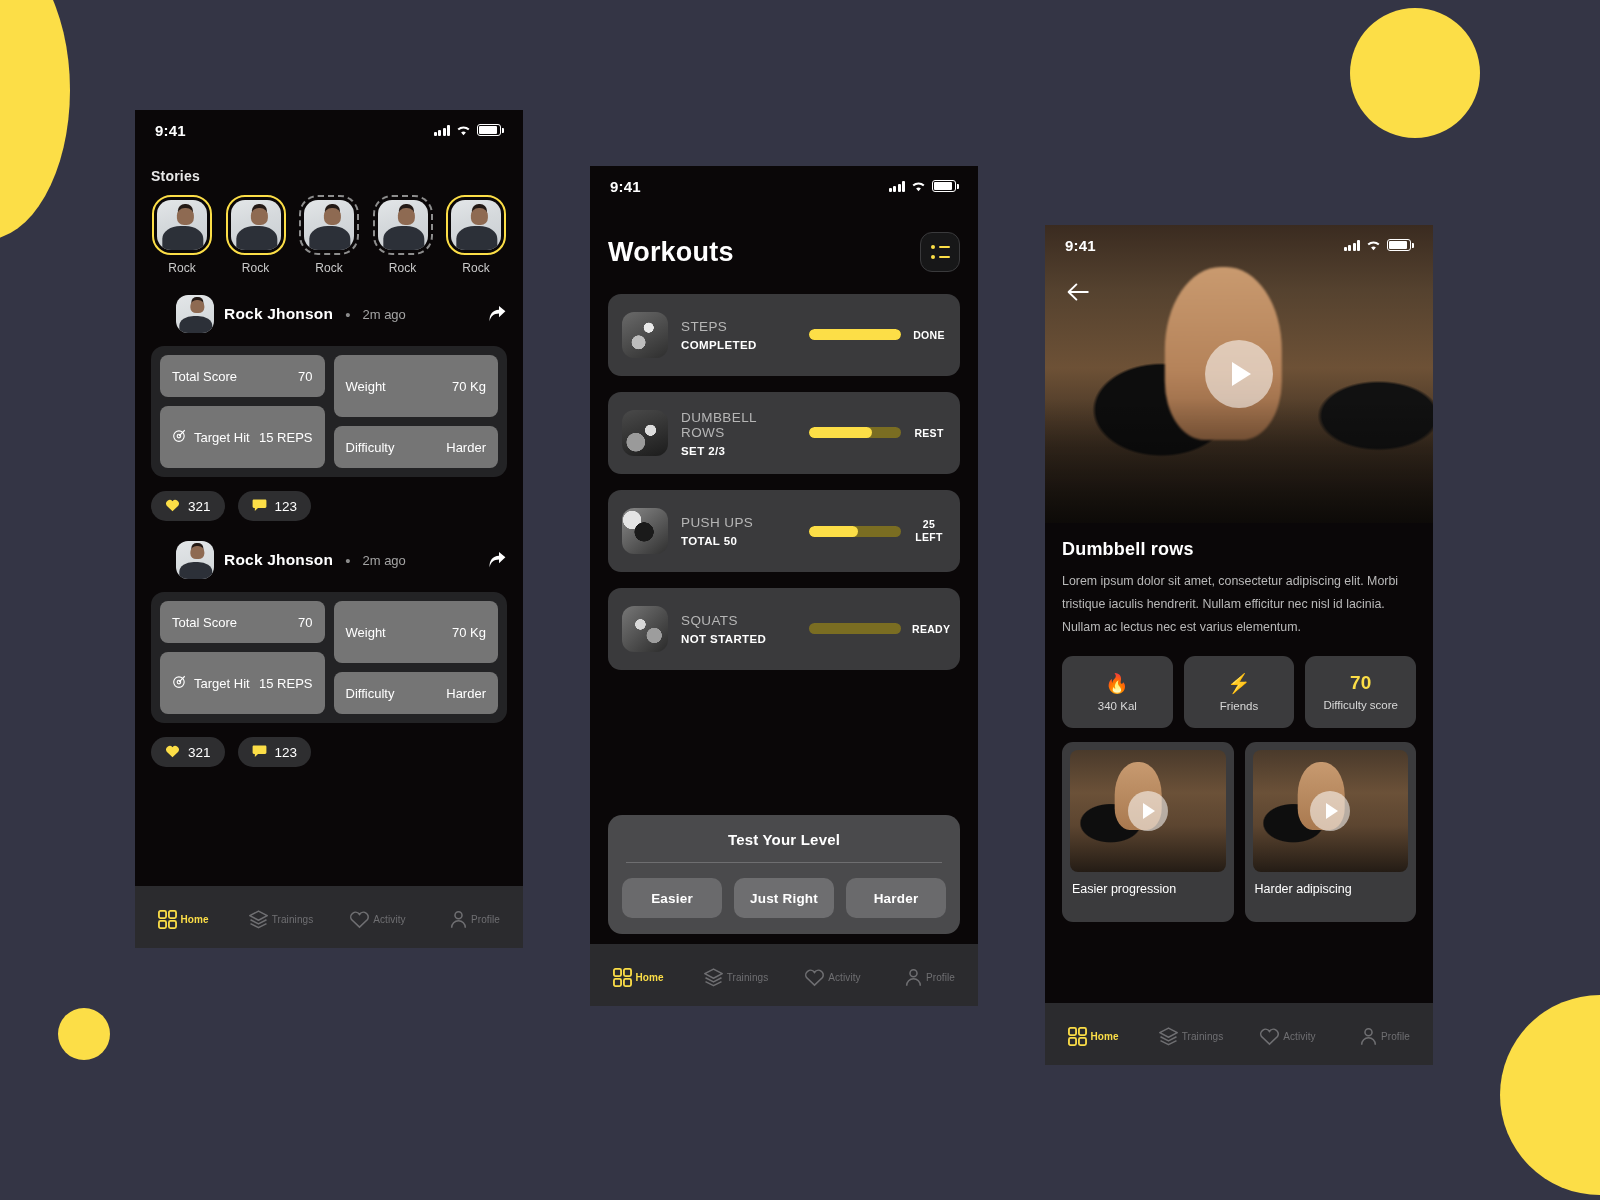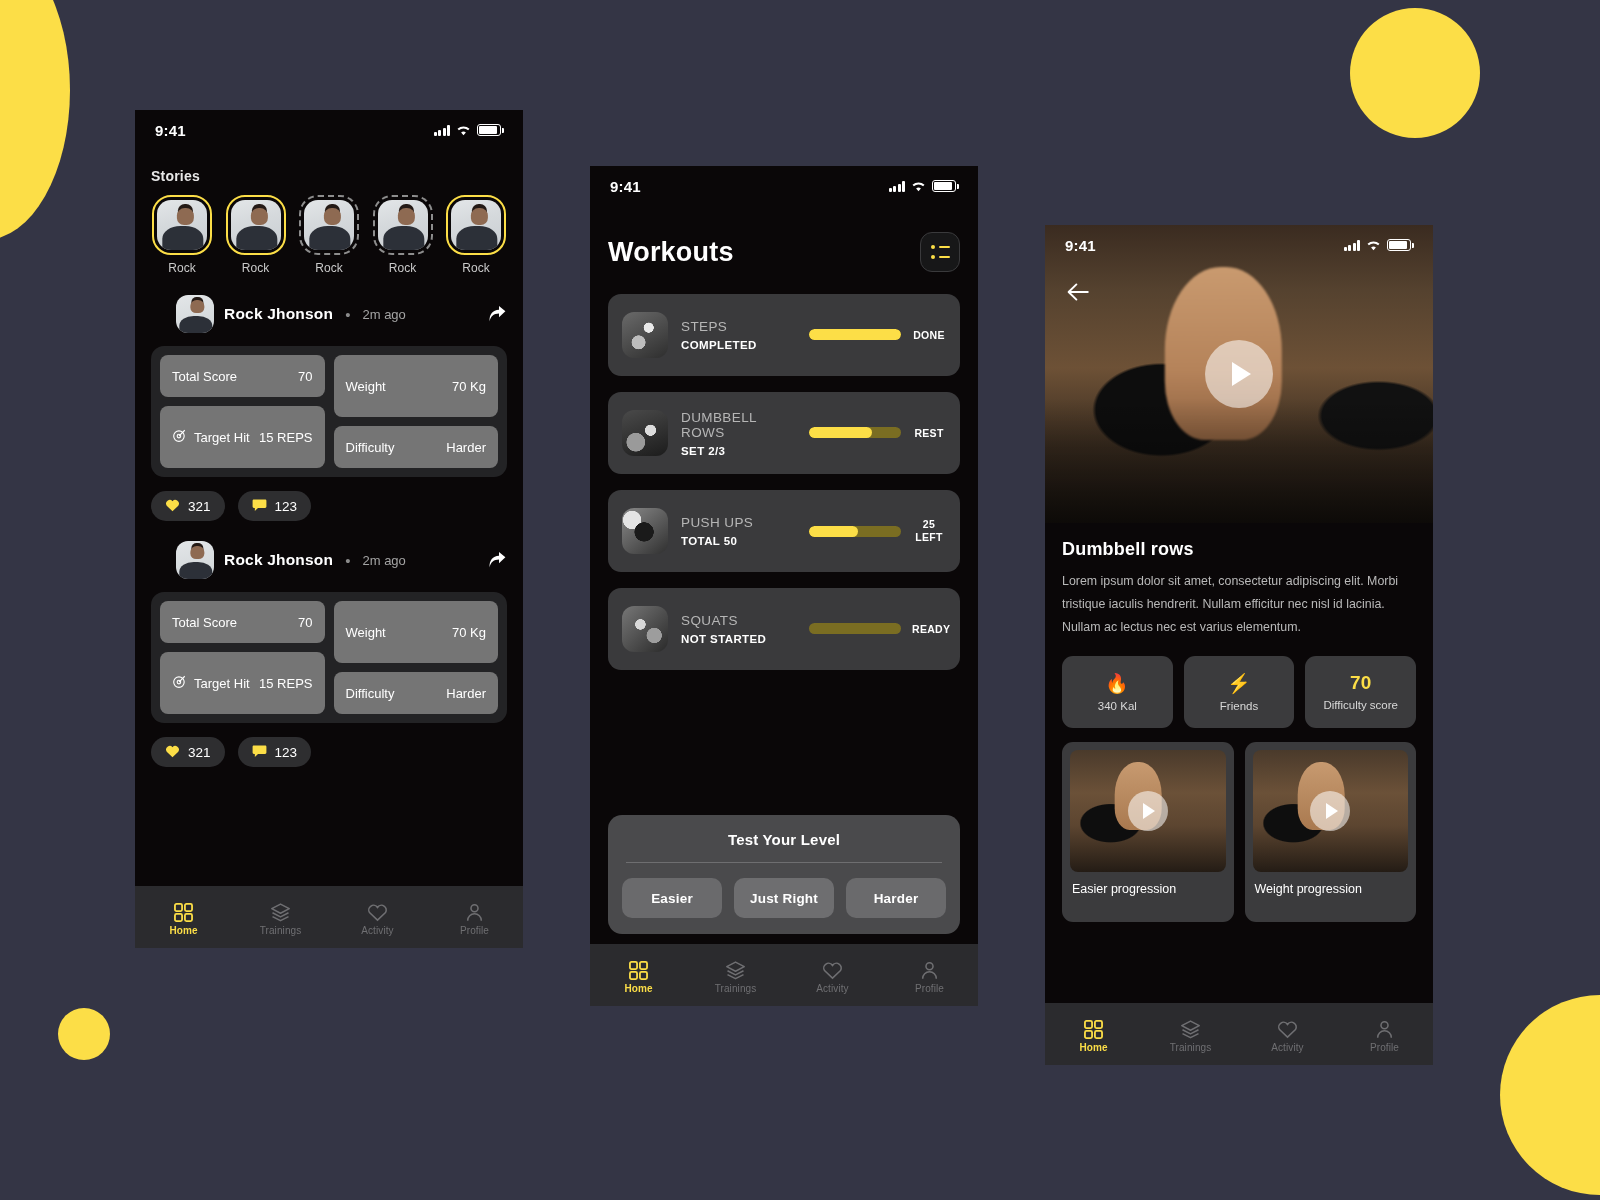--- a/index.html
+++ b/index.html
@@ -58,21 +58,21 @@
   .batt span { display:block; height:100%; width:90%; background:#fff; border-radius:1px; }
 
   
   .bottomnav {
     flex:0 0 62px; height:62px;
     background:#2b2b2e;
     display:flex; align-items:center;
     padding-top:4px;
   }
   .navitem {
-    flex:1; display:flex; flex-direction:column;
+    flex:1; display:flex; flex-direction:row;
     align-items:center; justify-content:center; gap:3px;
     color:#6f6f72;
   }
   .navitem .navlabel { font-size:10px; letter-spacing:.1px; }
   .navitem.active { color:#FCDE47; }
   .navitem.active .navlabel { font-weight:bold; }
   .navicon { height:20px; display:flex; align-items:center; }
 
   
   .p1-body { flex:1; padding:0 16px; overflow:hidden; }
@@ -761,21 +761,21 @@
             </div>
         </div>
         <div class="progcap">Easier progression</div>
       </div>
       <div class="progcard">
         <div class="progthumb">
           <div class="playsm">
               <span class="tri"></span>
             </div>
         </div>
-        <div class="progcap">Weight progression</div>
+        <div class="progcap">Harder adipiscing</div>
       </div>
     </div>
   </div>
 
   <div class="bottomnav">
     <div class="navitem active">
       <span class="navicon">
         <svg width="19" height="19" viewBox="0 0 20 20">
             <rect x="1" y="1" width="7.5" height="7.5" rx="1.6" fill="none" stroke="#FCDE47" stroke-width="1.9"></rect>
             <rect x="11.5" y="1" width="7.5" height="7.5" rx="1.6" fill="none" stroke="#FCDE47" stroke-width="1.9"></rect>

